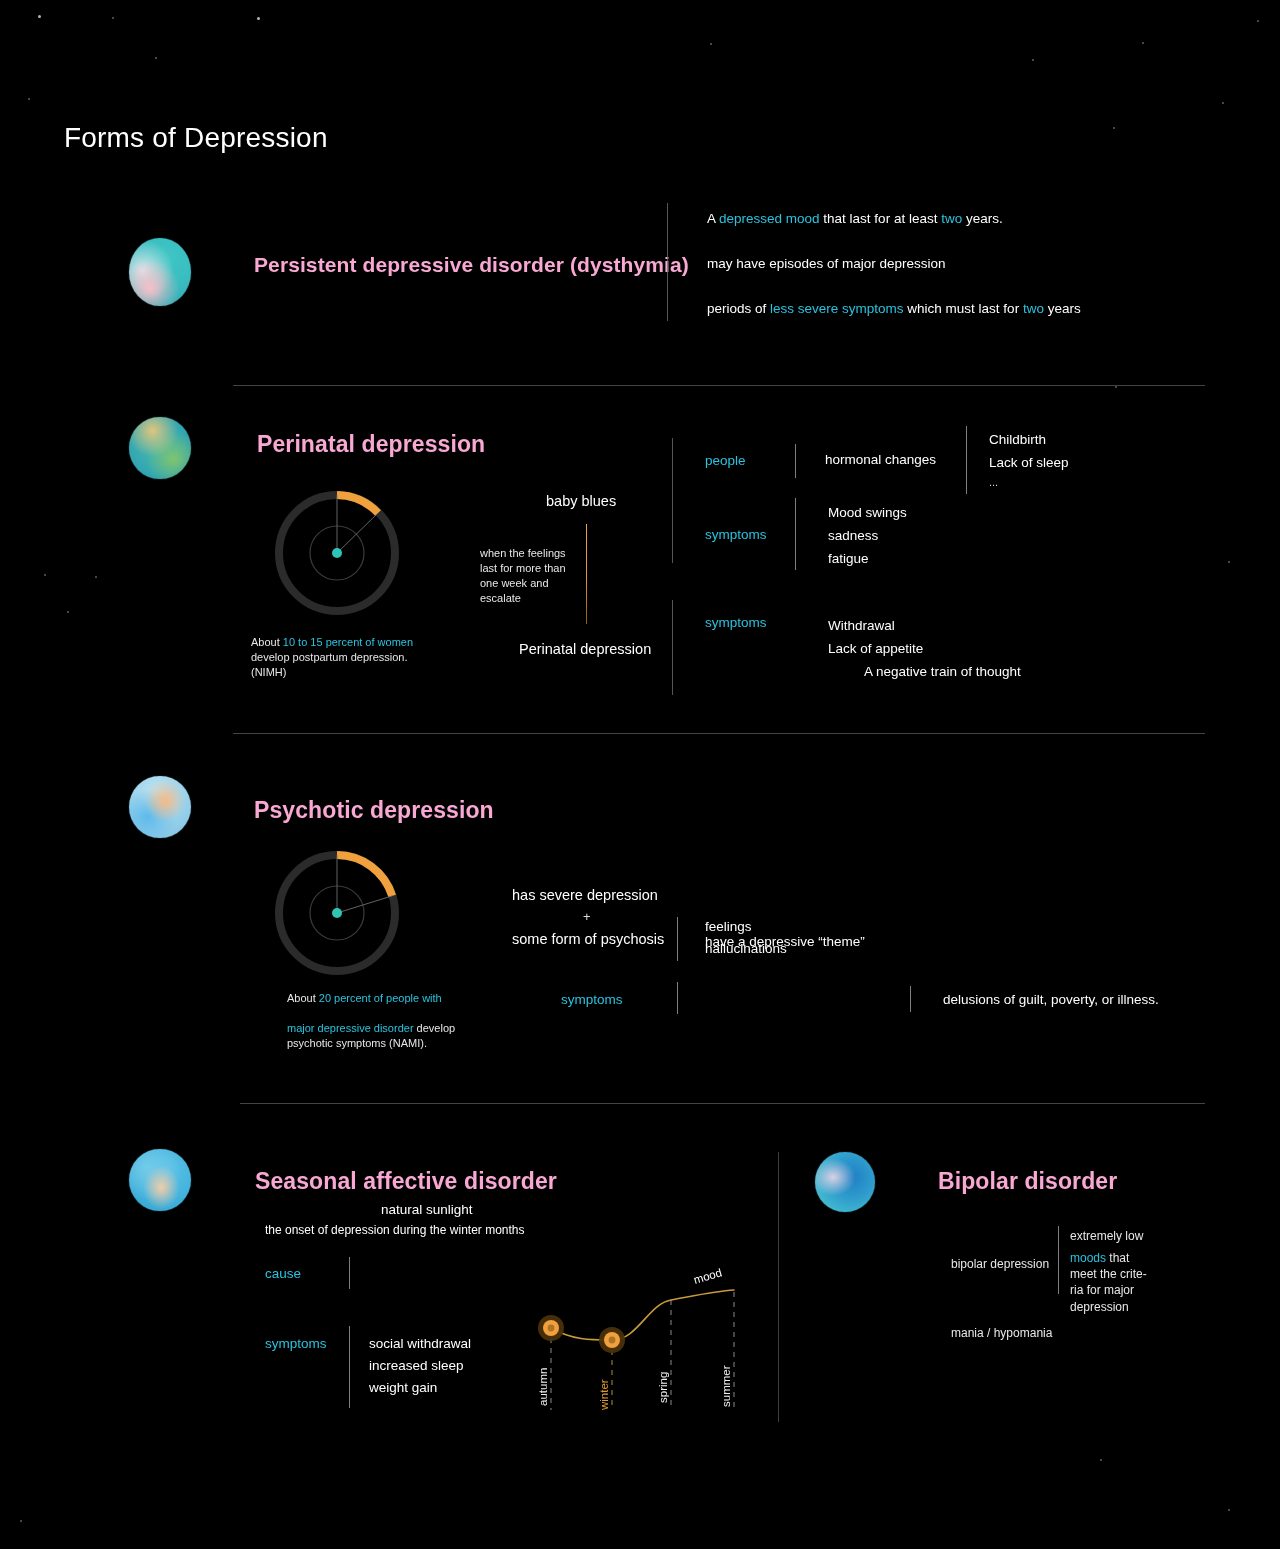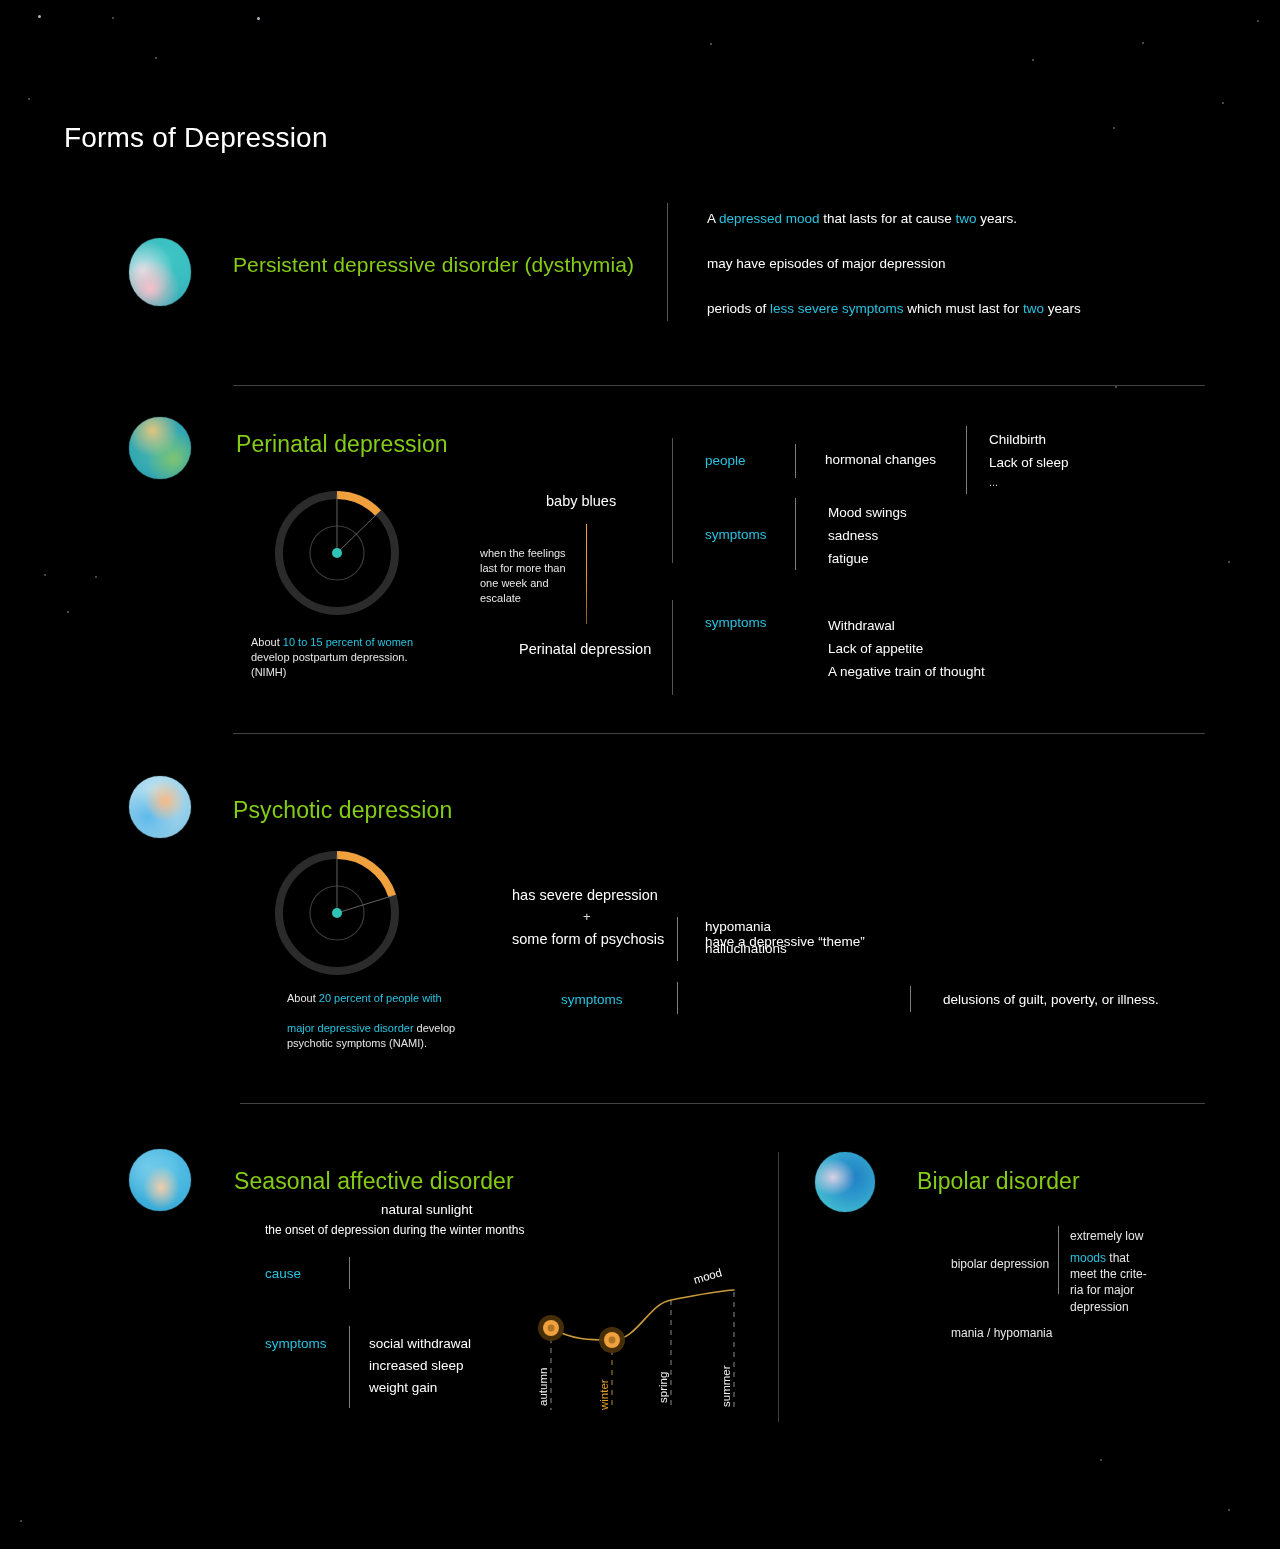--- a/index.html
+++ b/index.html
@@ -12,21 +12,21 @@
   .star{position:absolute;width:3px;height:3px;border-radius:50%;background:#cfd6dd;opacity:.85;}
   .star.dim{opacity:.45;width:2px;height:2px;}
 
   #page-title{
     position:absolute;left:64px;top:122px;
     font-size:28px;font-weight:400;letter-spacing:.2px;color:#fff;
   }
 
   .orb{position:absolute;border-radius:50%;}
 
-  .sec-title{position:absolute;font-size:21px;font-weight:400;color:#84cc16;letter-spacing:.1px;}
+  .sec-title{position:absolute;font-size:21px;font-weight:700;color:#f9a8d4;letter-spacing:.1px;margin-left:21px;}
   .sec-title.big{font-size:23px;}
 
   .divider{position:absolute;height:1px;background:#5a5a5a;opacity:.75;}
   .vdiv{position:absolute;width:1px;background:#6a6a6a;opacity:.8;}
   .vdiv.faint{background:#4d4d4d;}
 
   .txt{position:absolute;color:#ffffff;font-size:13.5px;line-height:1.55;}
   .txt.sm{font-size:11px;line-height:1.35;color:#e7e7e7;}
   .cy{color:#29c3e0;}
 
@@ -69,21 +69,21 @@
      radial-gradient(circle at 34% 74%, rgba(255,190,200,.95) 0%, rgba(255,200,205,0) 46%),
      radial-gradient(circle at 22% 48%, rgba(245,240,245,.85) 0%, rgba(245,240,245,0) 52%),
      radial-gradient(circle at 62% 28%, #3fc6c4 0%, #39bcc0 48%, #2f9fae 100%);
    box-shadow:0 0 1px rgba(120,220,220,.9);"></div>
 
 <div class="sec-title" style="left:233px;top:253px;">Persistent depressive disorder (dysthymia)</div>
 
 <div class="vdiv" style="left:667px;top:203px;height:118px;"></div>
 
 <div class="txt" style="left:707px;top:209px;">
-  <span>A </span><span class="cy">depressed mood</span><span> that lasts for at cause </span><span class="cy">two</span><span> years.</span>
+  <span>A </span><span class="cy">depressed mood</span><span> that last for at least </span><span class="cy">two</span><span> years.</span>
 </div>
 
 <div class="txt" style="left:707px;top:254px;">
   <span>may have episodes of major depression</span>
 </div>
 
 <div class="txt" style="left:707px;top:299px;">
   <span> periods of </span><span class="cy">less severe symptoms</span><span> which must last for </span><span class="cy">two</span><span> years</span>
 </div>
 
@@ -132,21 +132,21 @@
 
 <div class="txt cy" style="left:705px;top:525px;">symptoms</div>
 <div class="leafline" style="left:795px;top:498px;height:72px;"></div>
 <div class="txt" style="left:828px;top:503px;">Mood swings</div>
 <div class="txt" style="left:828px;top:526px;">sadness</div>
 <div class="txt" style="left:828px;top:549px;">fatigue</div>
 
 <div class="txt cy" style="left:705px;top:613px;">symptoms</div>
 <div class="txt" style="left:828px;top:616px;">Withdrawal</div>
 <div class="txt" style="left:828px;top:639px;">Lack of appetite</div>
-<div class="txt" style="left:828px;top:662px;text-align:right;">A negative train of thought</div>
+<div class="txt" style="left:864px;top:662px;text-align:right;">A negative train of thought</div>
 
 <div class="divider" style="left:233px;top:733px;width:972px;"></div>
 
 <div class="orb" style="left:129px;top:776px;width:62px;height:62px;
    background:
      radial-gradient(ellipse at 58% 40%, rgba(250,185,130,.95) 0%, rgba(250,185,130,0) 40%),
      radial-gradient(ellipse at 30% 66%, rgba(90,185,235,.95) 0%, rgba(90,185,235,0) 48%),
      radial-gradient(circle at 45% 28%, #bfe4f2 0%, #9fd4ec 45%, #7cc0e2 100%);
    box-shadow:0 0 1px rgba(140,215,240,.85);"></div>
 
@@ -167,21 +167,21 @@
   <span>About </span><span class="cy">20 percent of people with</span><br><br>
   <span class="cy">major depressive disorder</span><span> develop</span>
   <span>psychotic symptoms (NAMI).</span>
 </div>
 
 <div class="txt" style="left:512px;top:884px;font-size:14.5px;">has severe depression</div>
 <div class="txt" style="left:583px;top:907px;font-size:13px;color:#dcdcdc;">+</div>
 <div class="txt" style="left:512px;top:928px;font-size:14.5px;">some form of psychosis</div>
 
 <div class="leafline" style="left:677px;top:917px;height:44px;"></div>
-<div class="txt" style="left:705px;top:917px;">hypomania</div>
+<div class="txt" style="left:705px;top:917px;">feelings</div>
 <div class="txt" style="left:705px;top:939px;">hallucinations</div>
 
 <div class="txt cy" style="left:561px;top:990px;">symptoms</div>
 <div class="leafline" style="left:677px;top:982px;height:32px;"></div>
 <div class="txt" style="left:705px;top:932px;">have a depressive “theme”</div>
 <div class="leafline" style="left:910px;top:986px;height:26px;"></div>
 <div class="txt" style="left:943px;top:990px;">delusions of guilt, poverty, or illness.</div>
 
 <div class="divider" style="left:240px;top:1103px;width:965px;"></div>
 

